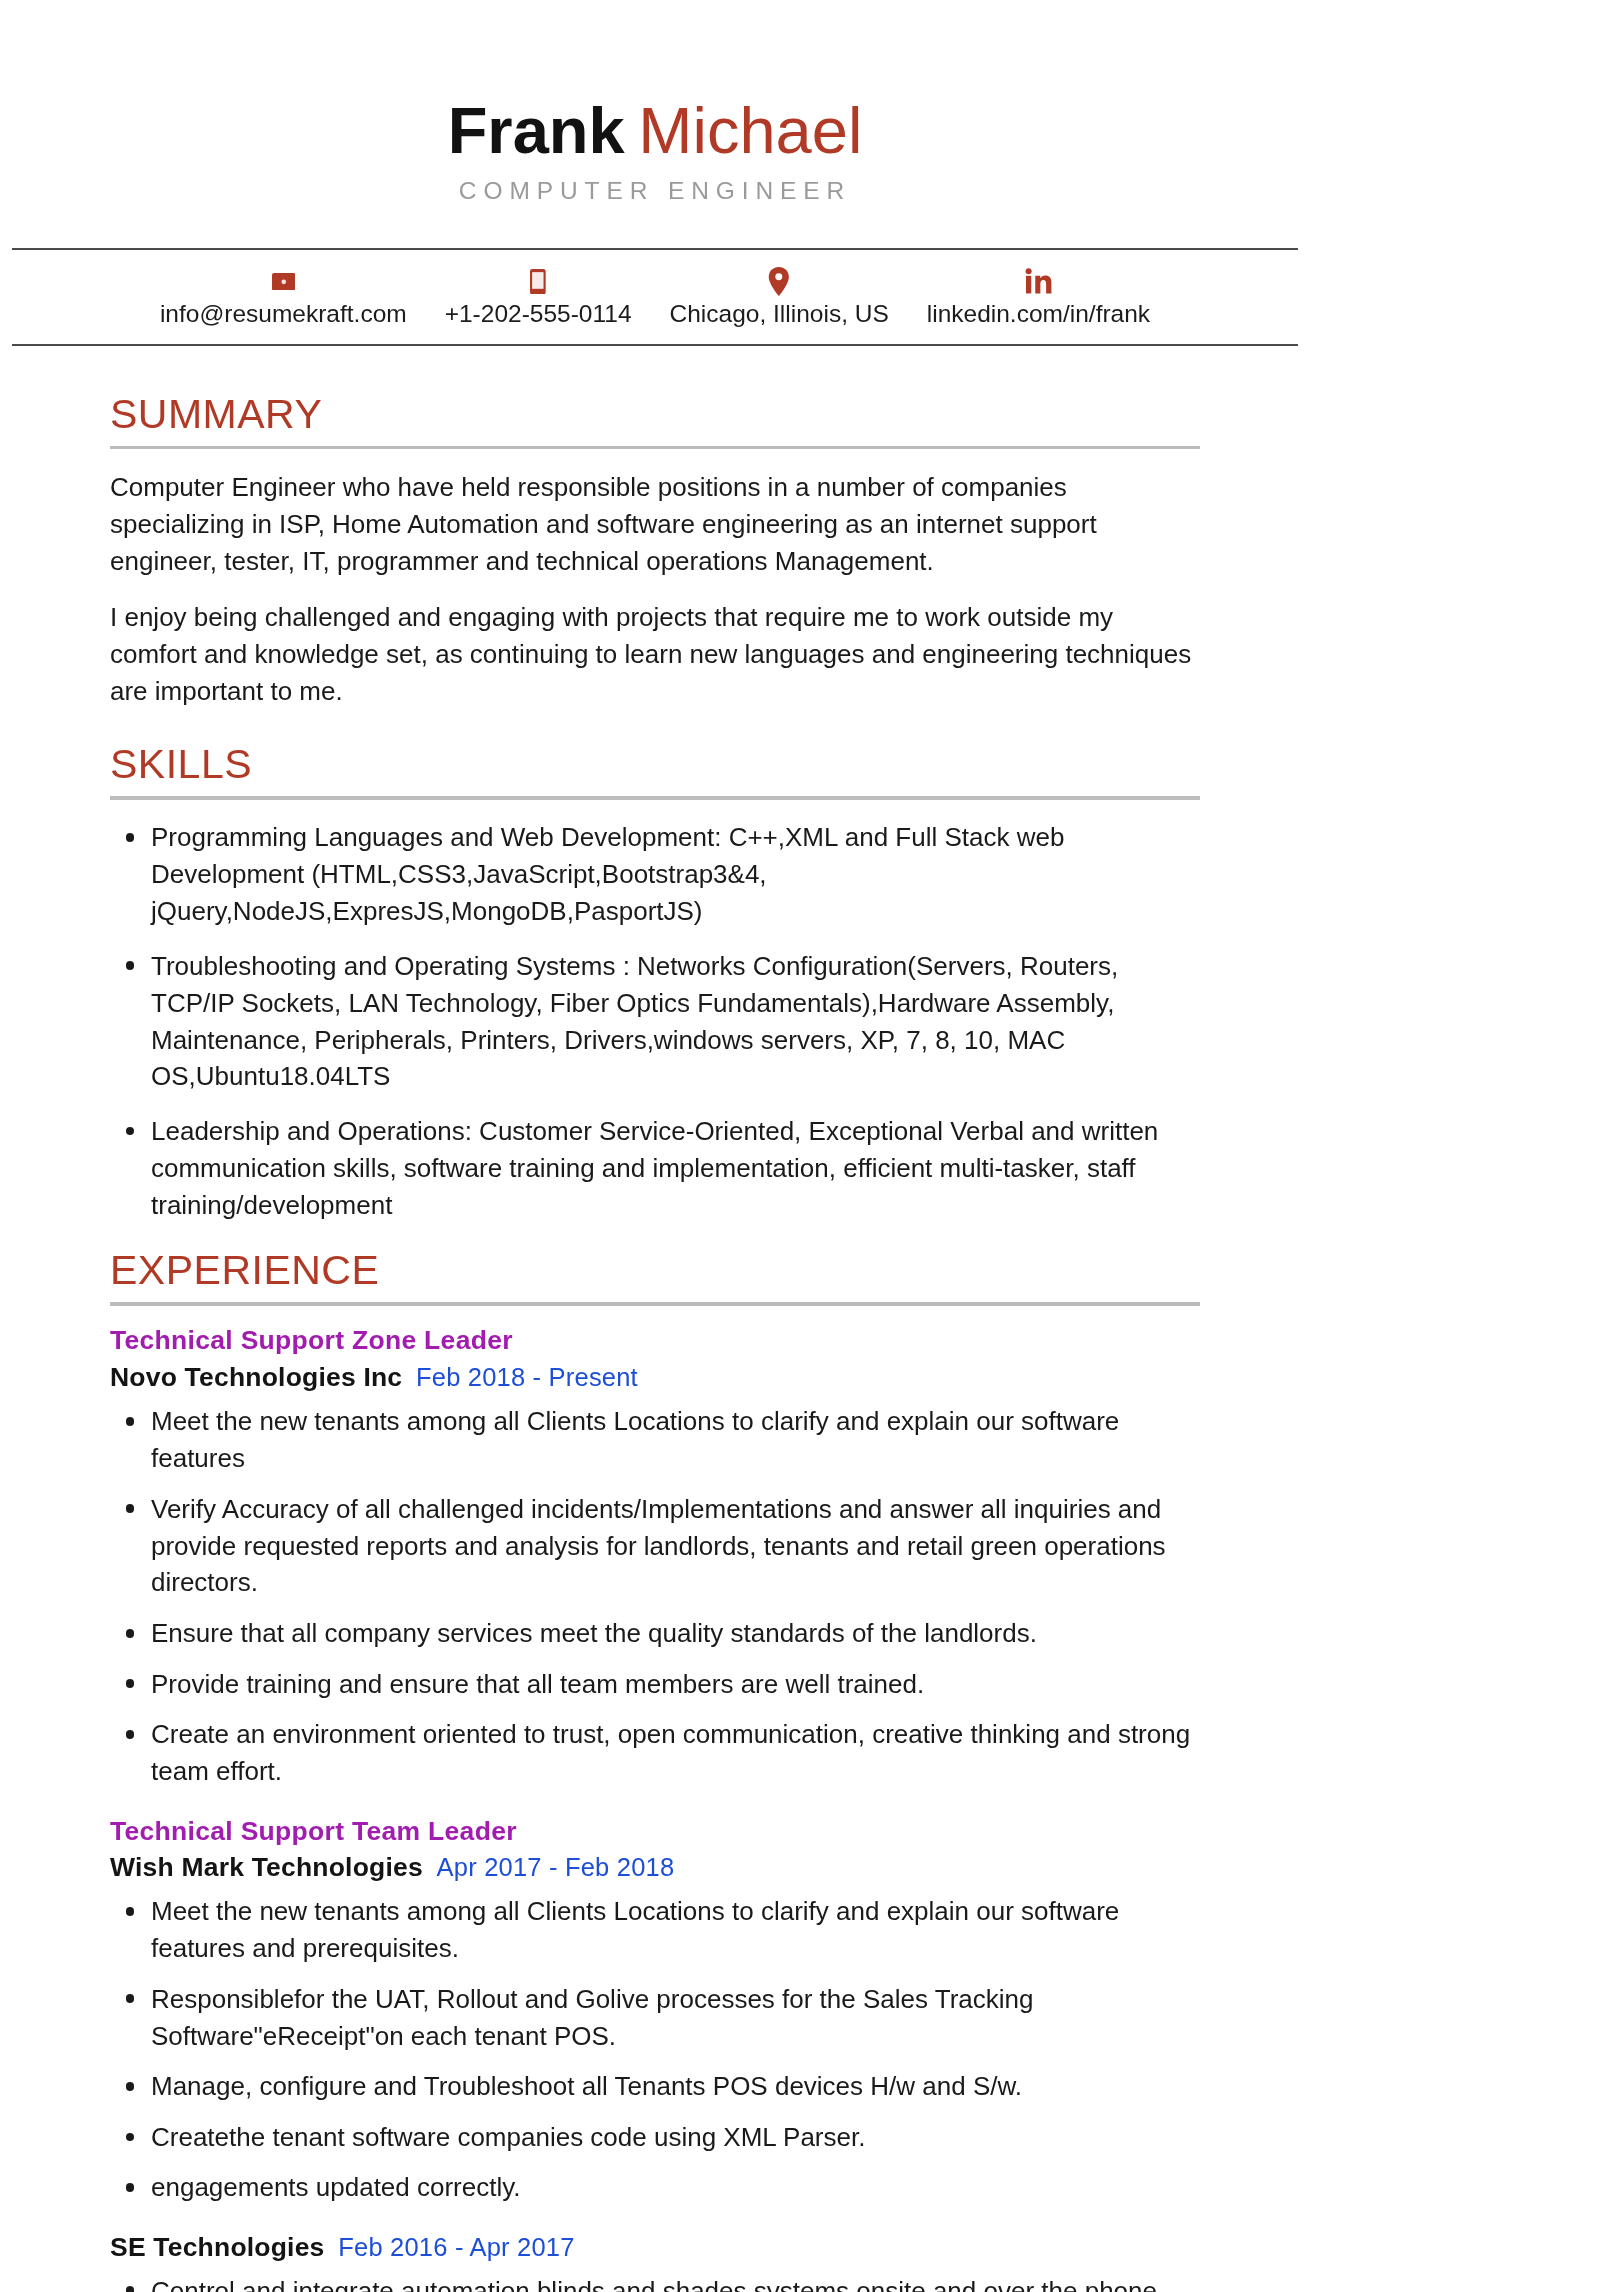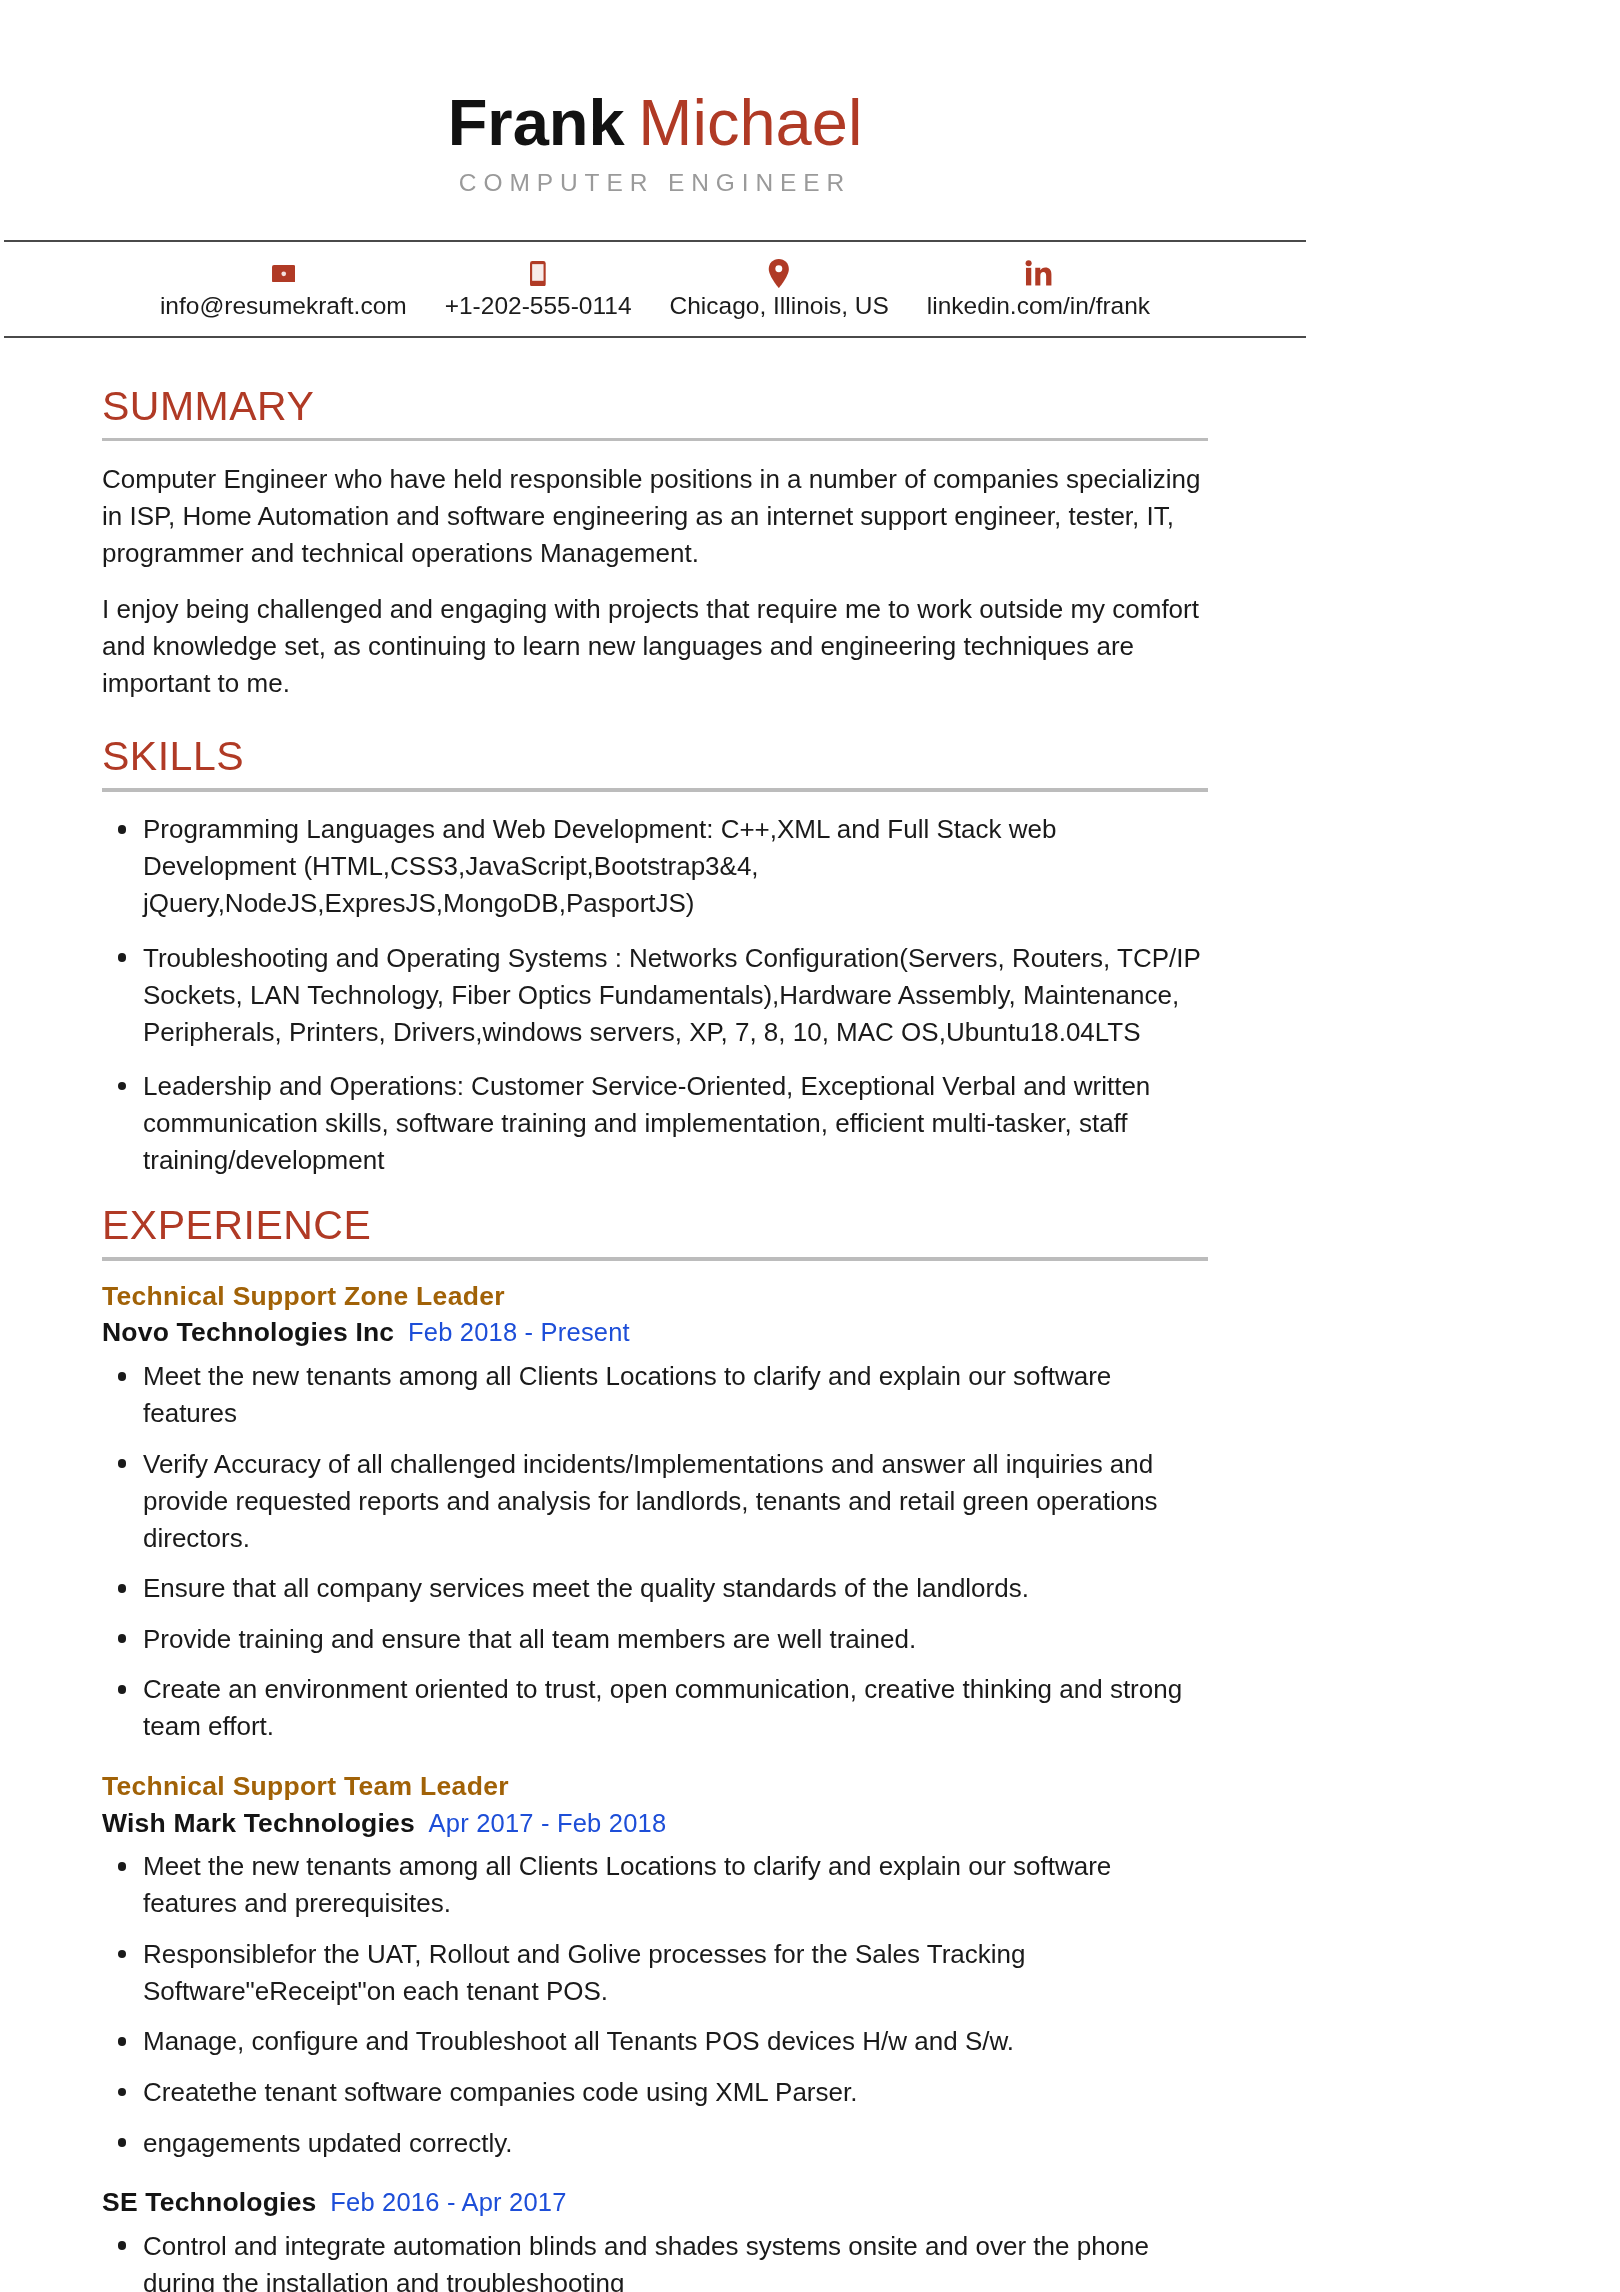--- a/index.html
+++ b/index.html
@@ -13,21 +13,21 @@
     font-family: "Liberation Sans", sans-serif;
     color: #1a1a1a;
     position: relative;
     overflow: hidden;
   }
 
   .page {
     width: 1310px;
     height: 2293px;
     box-sizing: border-box;
-    padding: 4px;
+    padding: 12px;
     position: relative;
   }
 
   
   .header {
     text-align: center;
     padding-top: 86px;
   }
   .name {
     font-size: 65px;
@@ -141,21 +141,21 @@
   }
 
   .summary-block { margin-bottom: 33px; }
   .skills-block  { margin-bottom: 25.5px; }
 
   
   .job { margin-bottom: 15.7px; }
   .job-role {
     font-size: 26.5px;
     font-weight: bold;
-    color: #a16207;
+    color: #a21caf;
     letter-spacing: 0.3px;
     margin-bottom: 5.9px;
   }
   .job-line {
     font-size: 26.5px;
     margin-bottom: 9.8px;
     letter-spacing: 0.2px;
   }
   .job-company {
     font-weight: bold;

